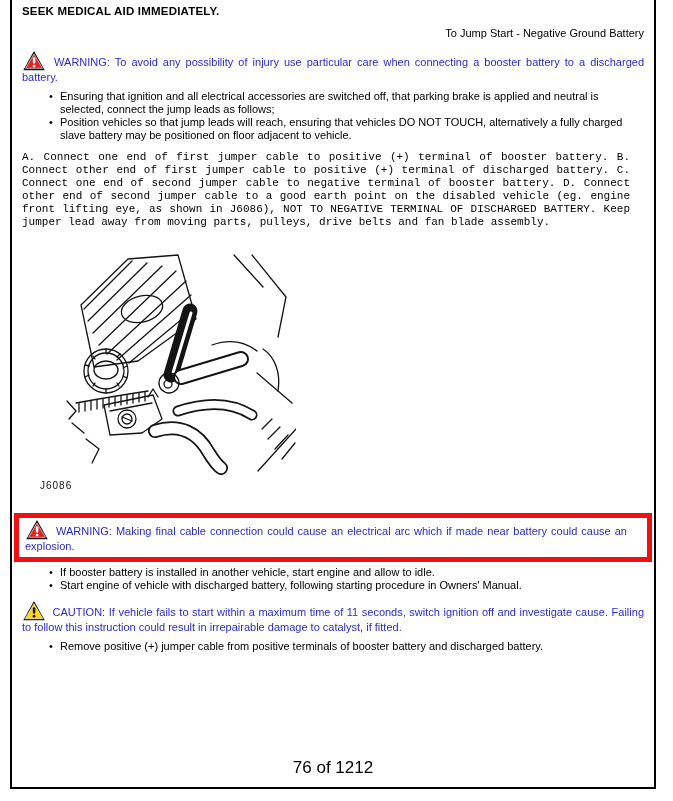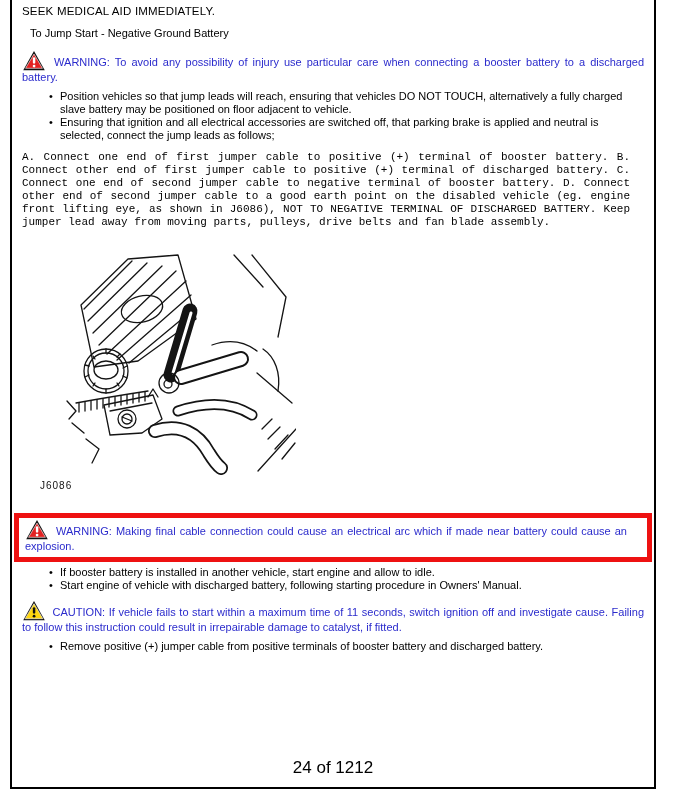--- a/index.html
+++ b/index.html
@@ -15,24 +15,24 @@
     padding:4px 10px 0 10px;
     font-size:11px;
     line-height:13px;
     overflow:hidden;
     background:#fff;
   }
   .heading{
     margin:0;
     font-size:11.5px;
     line-height:14px;
-    font-weight:normal;
+    font-weight:bold;
     letter-spacing:0.2px;
   }
-  .sub{margin:9px 0 0 8px;}
+  .sub{margin:9px 0 0 16px;text-align:right;}
   .notice{
     margin:11px 0 0 0;
     color:#2b2bcc;
     text-align:justify;
   }
   .notice .tri{vertical-align:-5px;margin-right:3px;}
   .bullets{
     margin:6px 0 0 0;
     padding:0 0 0 38px;
     list-style:none;
@@ -86,22 +86,22 @@
       <path d="M15 0 L29 25 L1 25 Z" fill="#111111"></path>
       <path d="M15 4 L26 22.5 L4 22.5 Z" fill="#e32222" stroke="#ffffff" stroke-width="0.8"></path>
       <rect x="13.5" y="8" width="3.2" height="8.5" rx="1.5" fill="#ffffff"></rect>
       <circle cx="15.1" cy="19.6" r="1.8" fill="#ffffff"></circle>
     </svg>
     <span>WARNING:</span>
     <span>To avoid any possibility of injury use particular care when connecting a booster battery to a discharged battery.</span>
   </p>
 
   <ul class="bullets">
+    <li>Ensuring that ignition and all electrical accessories are switched off, that parking brake is applied and neutral is selected, connect the jump leads as follows;</li>
     <li>Position vehicles so that jump leads will reach, ensuring that vehicles DO NOT TOUCH, alternatively a fully charged slave battery may be positioned on floor adjacent to vehicle.</li>
-    <li>Ensuring that ignition and all electrical accessories are switched off, that parking brake is applied and neutral is selected, connect the jump leads as follows;</li>
   </ul>
 
   <p class="body-text">A. Connect one end of first jumper cable to positive (+) terminal of booster battery. B. Connect other end of first jumper cable to positive (+) terminal of discharged battery. C. Connect one end of second jumper cable to negative terminal of booster battery. D. Connect other end of second jumper cable to a good earth point on the disabled vehicle (eg. engine front lifting eye, as shown in J6086), NOT TO NEGATIVE TERMINAL OF DISCHARGED BATTERY. Keep jumper lead away from moving parts, pulleys, drive belts and fan blade assembly.</p>
 
   <figure class="engine-figure">
     <svg width="240" height="222" viewBox="0 0 240 222">
 
       <path class="lineart" d="M25,52 L72,6 L122,2 L140,66 L82,108 L38,114 Z"></path>
       <path class="lineart" d="M28,56 L76,8 M32,68 L91,10 M37,80 L106,13 M43,92 L120,18 M51,101 L130,28 M61,107 L135,42 M73,110 L138,56"></path>
       <ellipse class="lineart" cx="86" cy="56" rx="21" ry="13" fill="#ffffff" transform="rotate(-14 86 56)"></ellipse>
@@ -176,15 +176,15 @@
       <circle cx="15.1" cy="19.8" r="1.8" fill="#111111"></circle>
     </svg>
     <span>CAUTION:</span>
     <span>If vehicle fails to start within a maximum time of 11 seconds, switch ignition off and investigate cause. Failing to follow this instruction could result in irrepairable damage to catalyst, if fitted.</span>
   </p>
 
   <ul class="bullets">
     <li>Remove positive (+) jumper cable from positive terminals of booster battery and discharged battery.</li>
   </ul>
 
-  <div class="page-number">24 of 1212</div>
+  <div class="page-number">76 of 1212</div>
 
 </div>
 
 </body></html>

